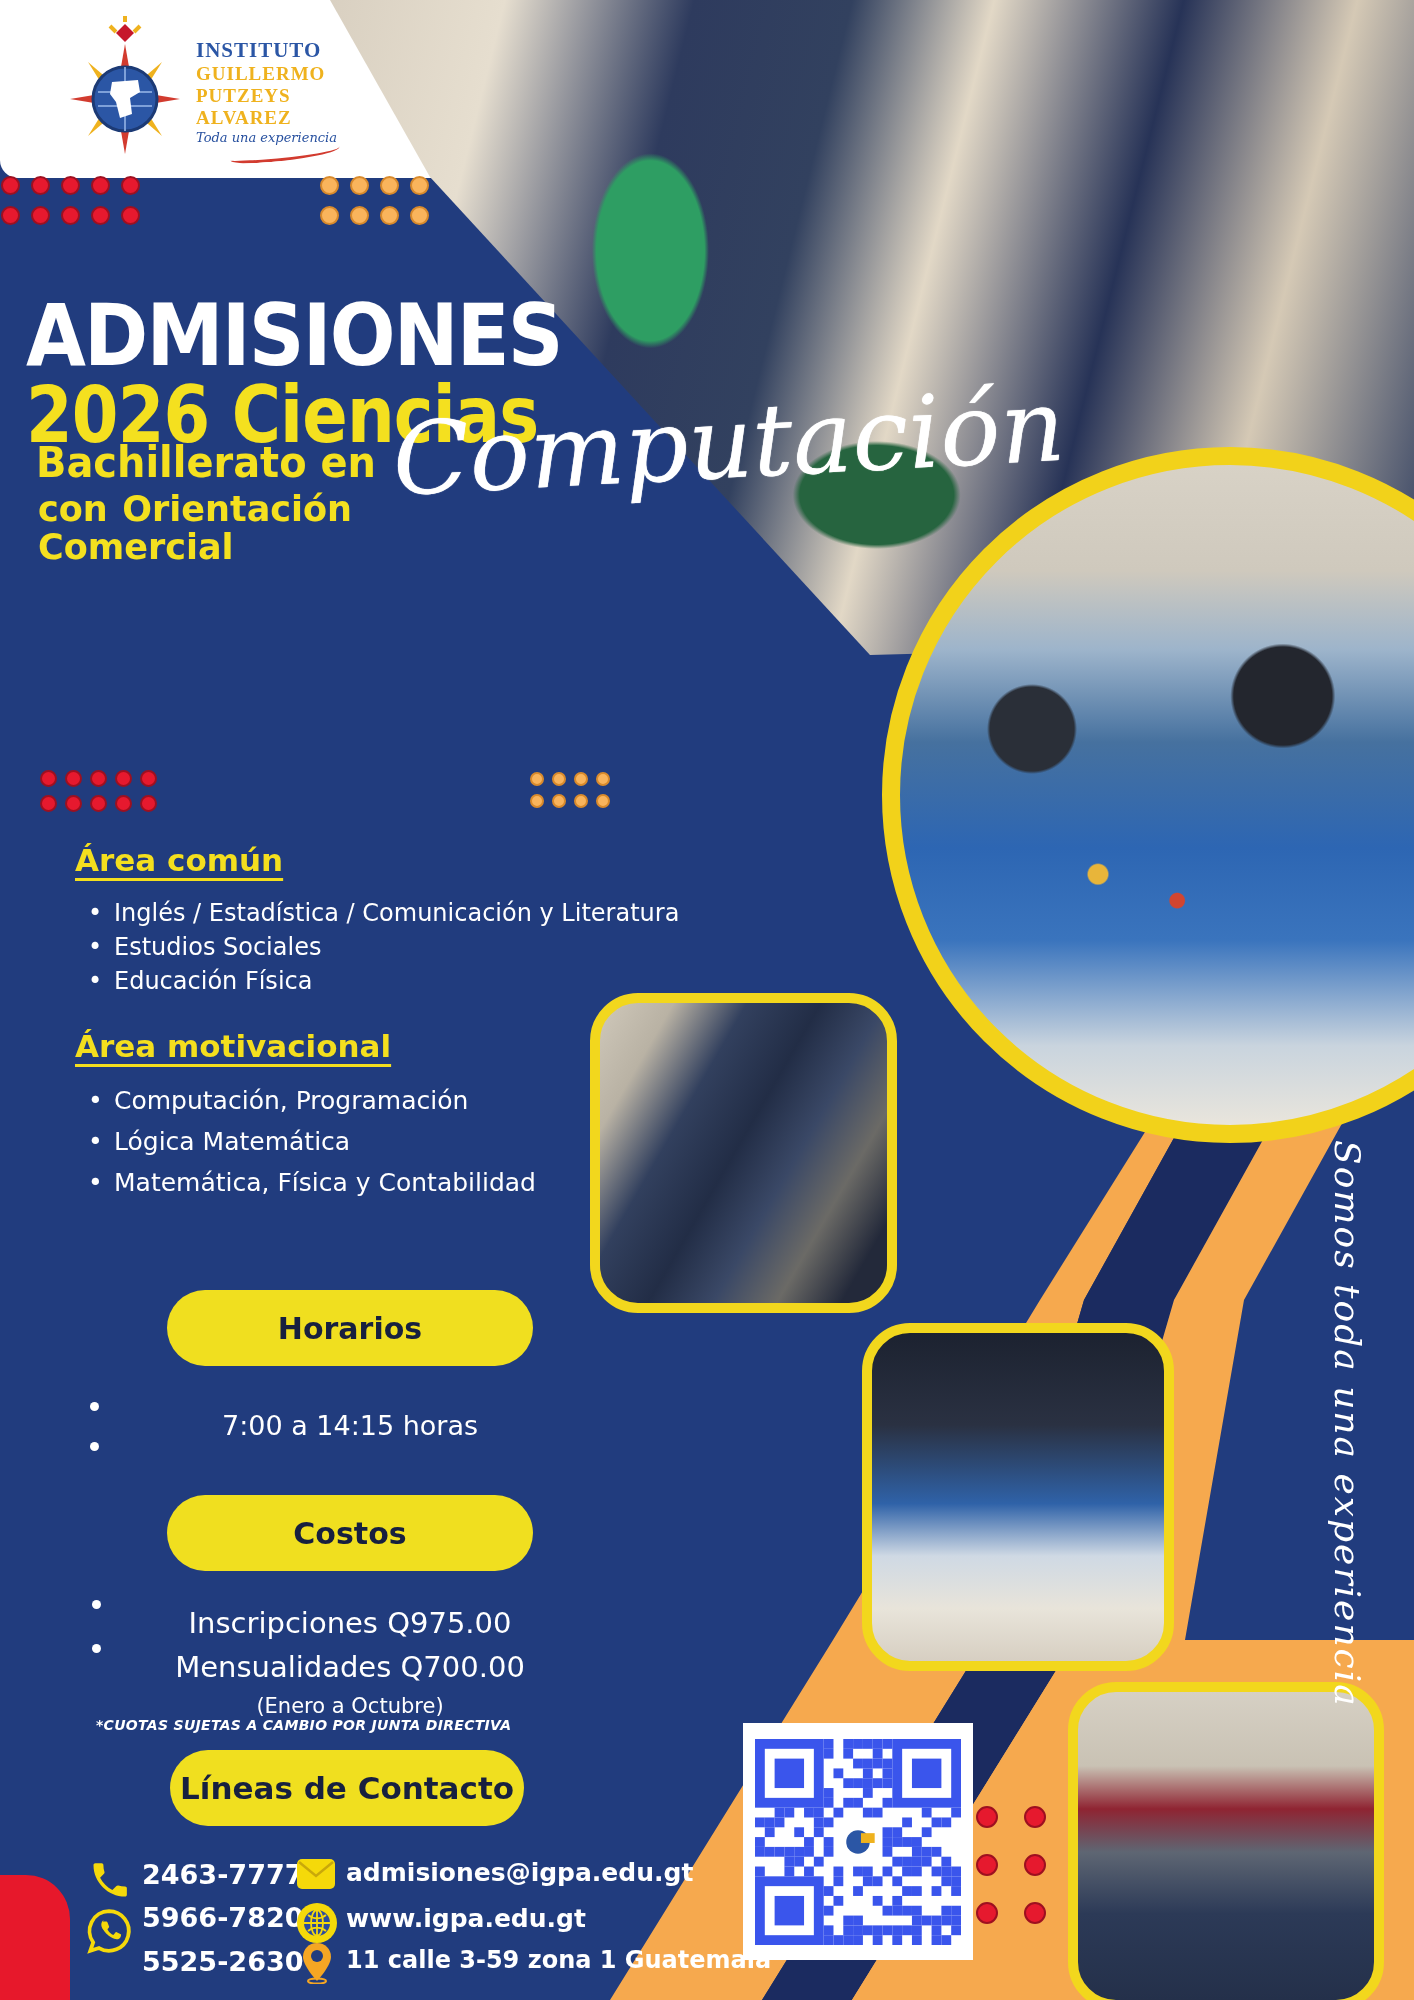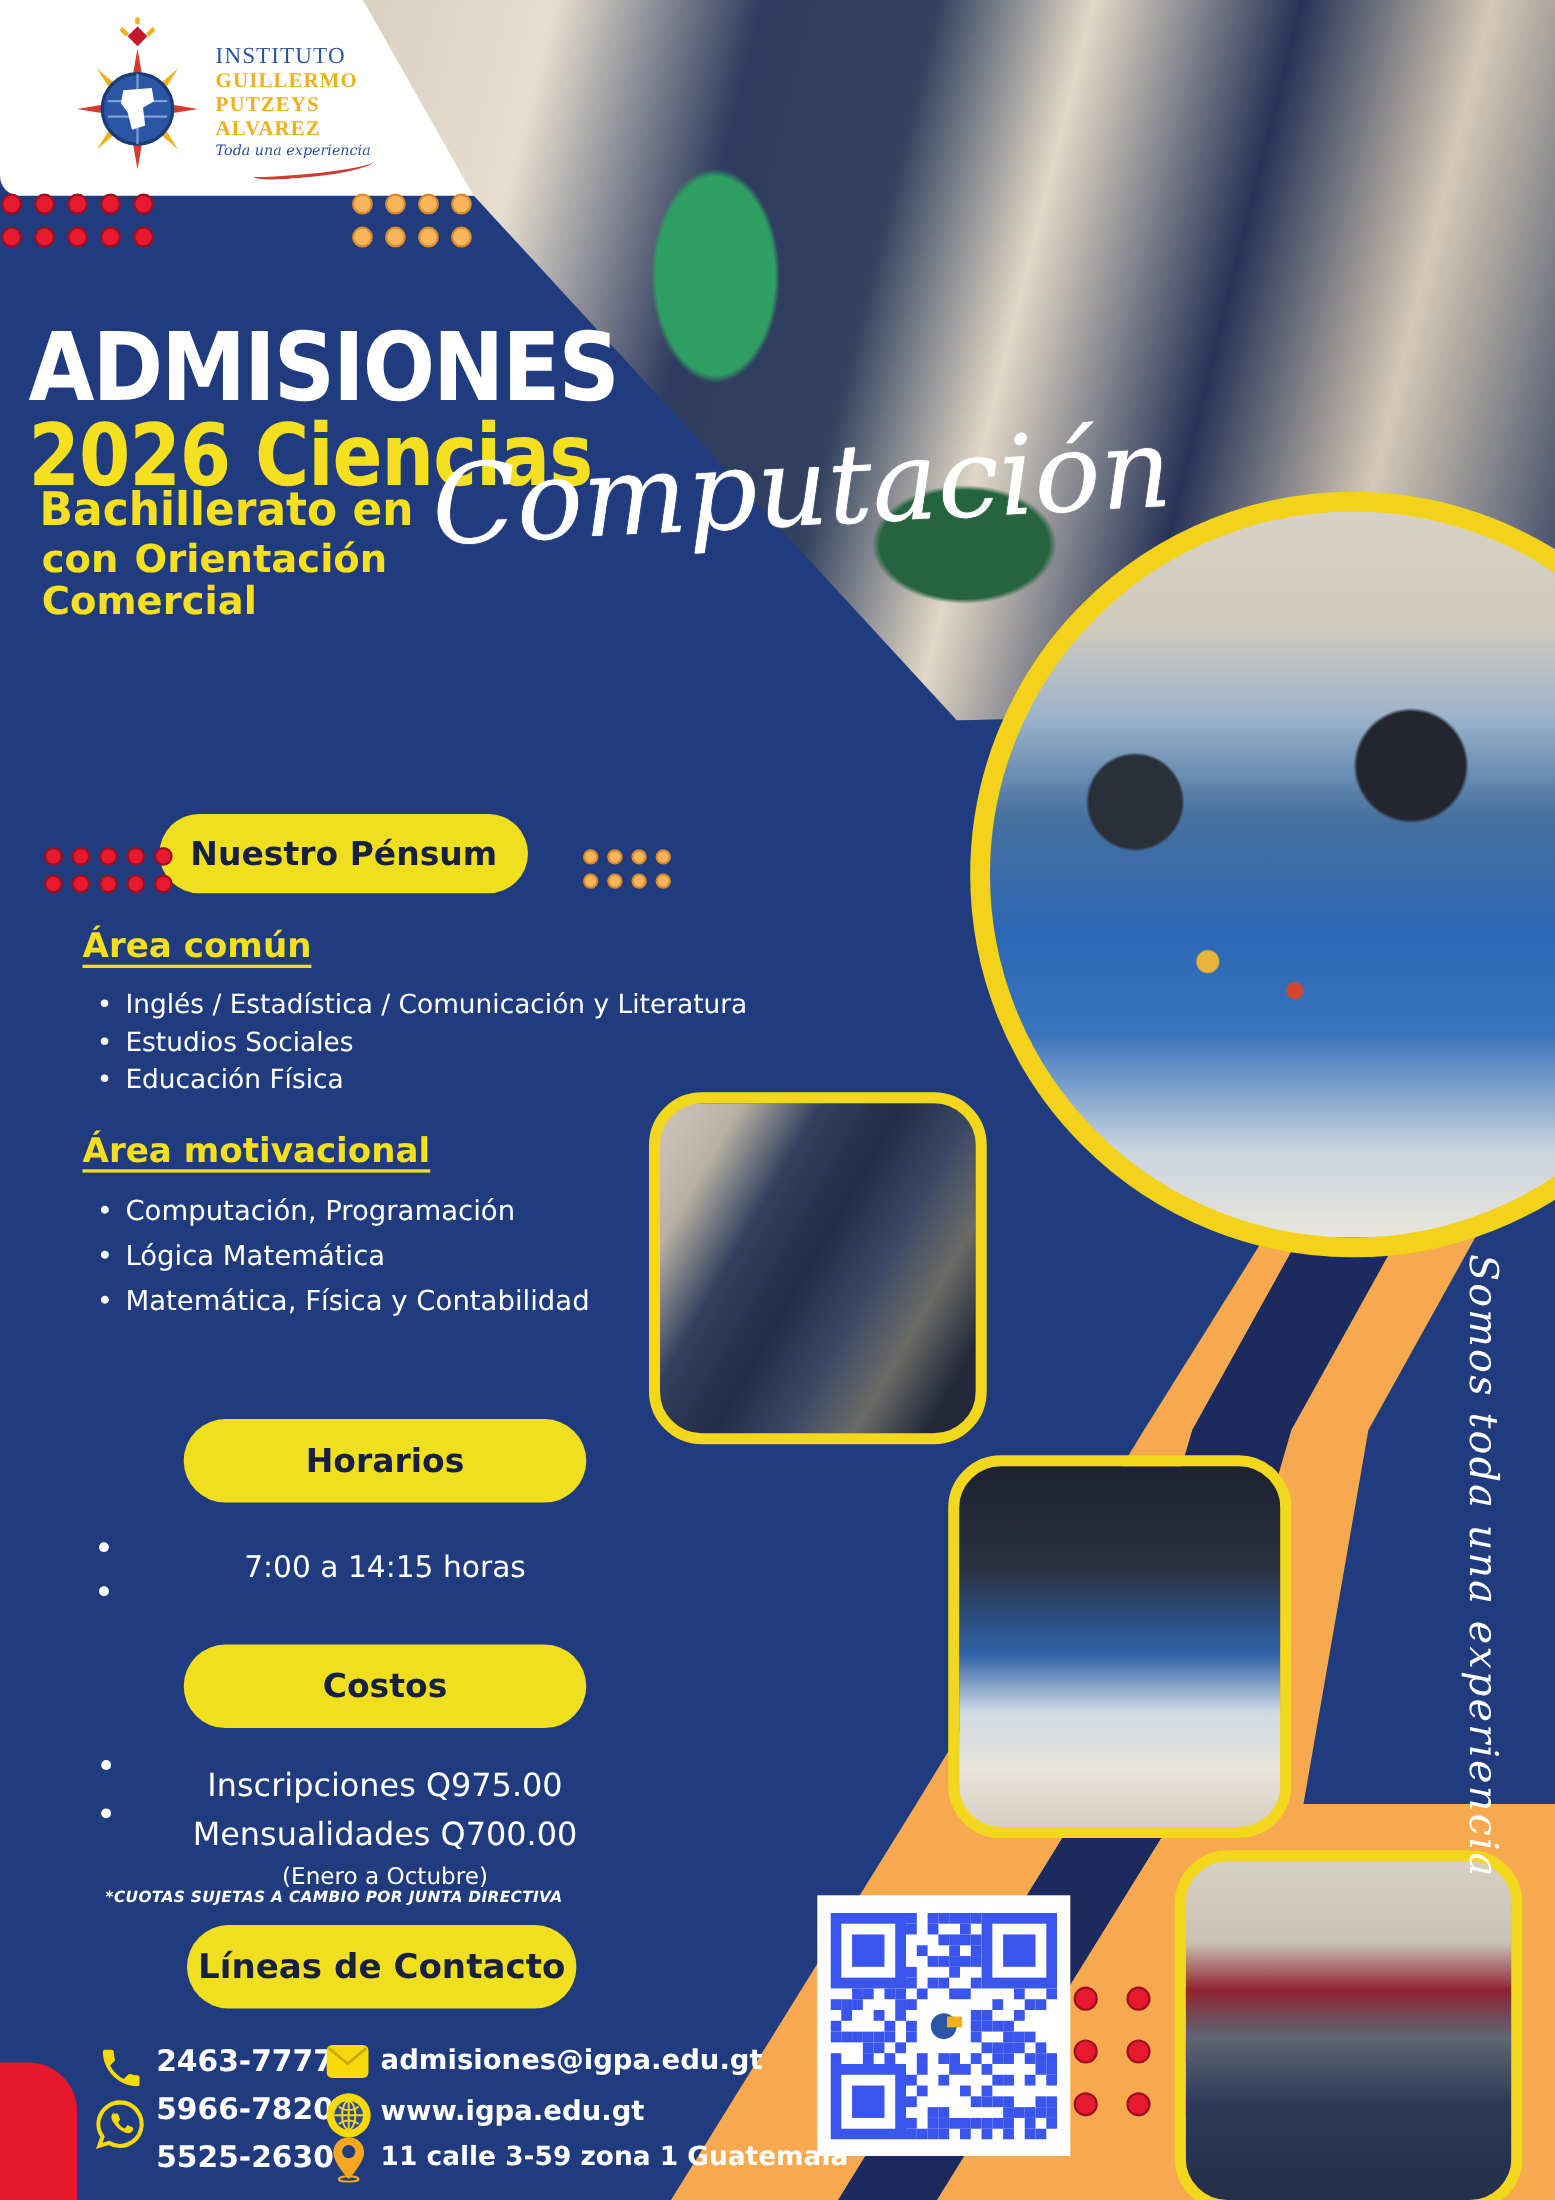--- a/index.html
+++ b/index.html
@@ -33,21 +33,21 @@
   .photo-a{left:590px;top:993px;width:287px;height:300px;
     background:linear-gradient(120deg,#cfc8ba 0%,#b9b2a4 16%,#32405e 32%,#222d46 48%,#3a4866 62%,#6b6a66 76%,#23293a 90%);}
   .photo-b{left:862px;top:1323px;width:292px;height:328px;
     background:linear-gradient(180deg,#1c2230 0%,#2a3142 28%,#2f62a8 52%,#cfd9e4 68%,#e8e4da 84%,#d7cfc2 100%);}
   .photo-c{left:1068px;top:1682px;width:296px;height:308px;
     background:linear-gradient(180deg,#d6d0c4 0%,#c9c2b4 24%,#8f2432 38%,#5e6673 52%,#2c3a57 72%,#24304a 100%);}
 
   
   .logo-plate{left:0;top:0;width:432px;height:178px;background:#ffffff;z-index:4;border-radius:0 0 0 18px;}
   .logo-text{position:absolute;left:196px;top:40px;line-height:1;}
-  .logo-text .l1{font-family:"Liberation Serif","DejaVu Serif",serif;font-weight:normal;font-size:21px;color:#2B56A5;letter-spacing:1px;}
+  .logo-text .l1{font-family:"Liberation Serif","DejaVu Serif",serif;font-weight:bold;font-size:21px;color:#2B56A5;letter-spacing:1px;}
   .logo-text .l2,.logo-text .l3,.logo-text .l4{font-family:"Liberation Serif","DejaVu Serif",serif;font-weight:bold;color:#EFB21E;font-size:19px;letter-spacing:1px;margin-top:3px;}
   .logo-tagline{font-family:"DejaVu Serif",serif;font-style:italic;font-size:13px;color:#27509F;margin-top:4px;}
   .logo-swoosh{position:absolute;left:230px;top:146px;width:110px;height:12px;border-bottom:3px solid #D23B2F;border-radius:0 0 100% 40%;transform:rotate(-4deg);}
 
   
   .dotgrid{display:grid;z-index:4;}
   .dot{border-radius:50%;}
   .dot-red{background:#E6192E;border:2px solid #9D1020;}
   .dot-orange{background:#F9B45C;border:2px solid #D98A2B;}
 
@@ -171,23 +171,20 @@
   <div class="abs hero-title">ADMISIONES</div>
   <div class="abs hero-sub">2026 Ciencias</div>
   <div class="abs hero-p1">Bachillerato en</div>
   <div class="abs hero-p2">
     <span>con</span>
     <span>Orientación</span>
   </div>
   <div class="abs hero-p3">Comercial</div>
   <div class="abs hero-script">Computación</div>
 
-  <div class="abs pill" style="left:145px;top:740px;width:335px;height:72px;font-size:30px;">
-    <span>Nuestro Pénsum</span>
-  </div>
   <div class="abs dotgrid" style="left:40px;top:770px;grid-template-columns:repeat(5,17px);grid-auto-rows:17px;gap:8px;z-index:8;">
     <i class="dot dot-red"></i>
       <i class="dot dot-red"></i>
       <i class="dot dot-red"></i>
       <i class="dot dot-red"></i>
       <i class="dot dot-red"></i>
     <i class="dot dot-red"></i>
       <i class="dot dot-red"></i>
       <i class="dot dot-red"></i>
       <i class="dot dot-red"></i>

